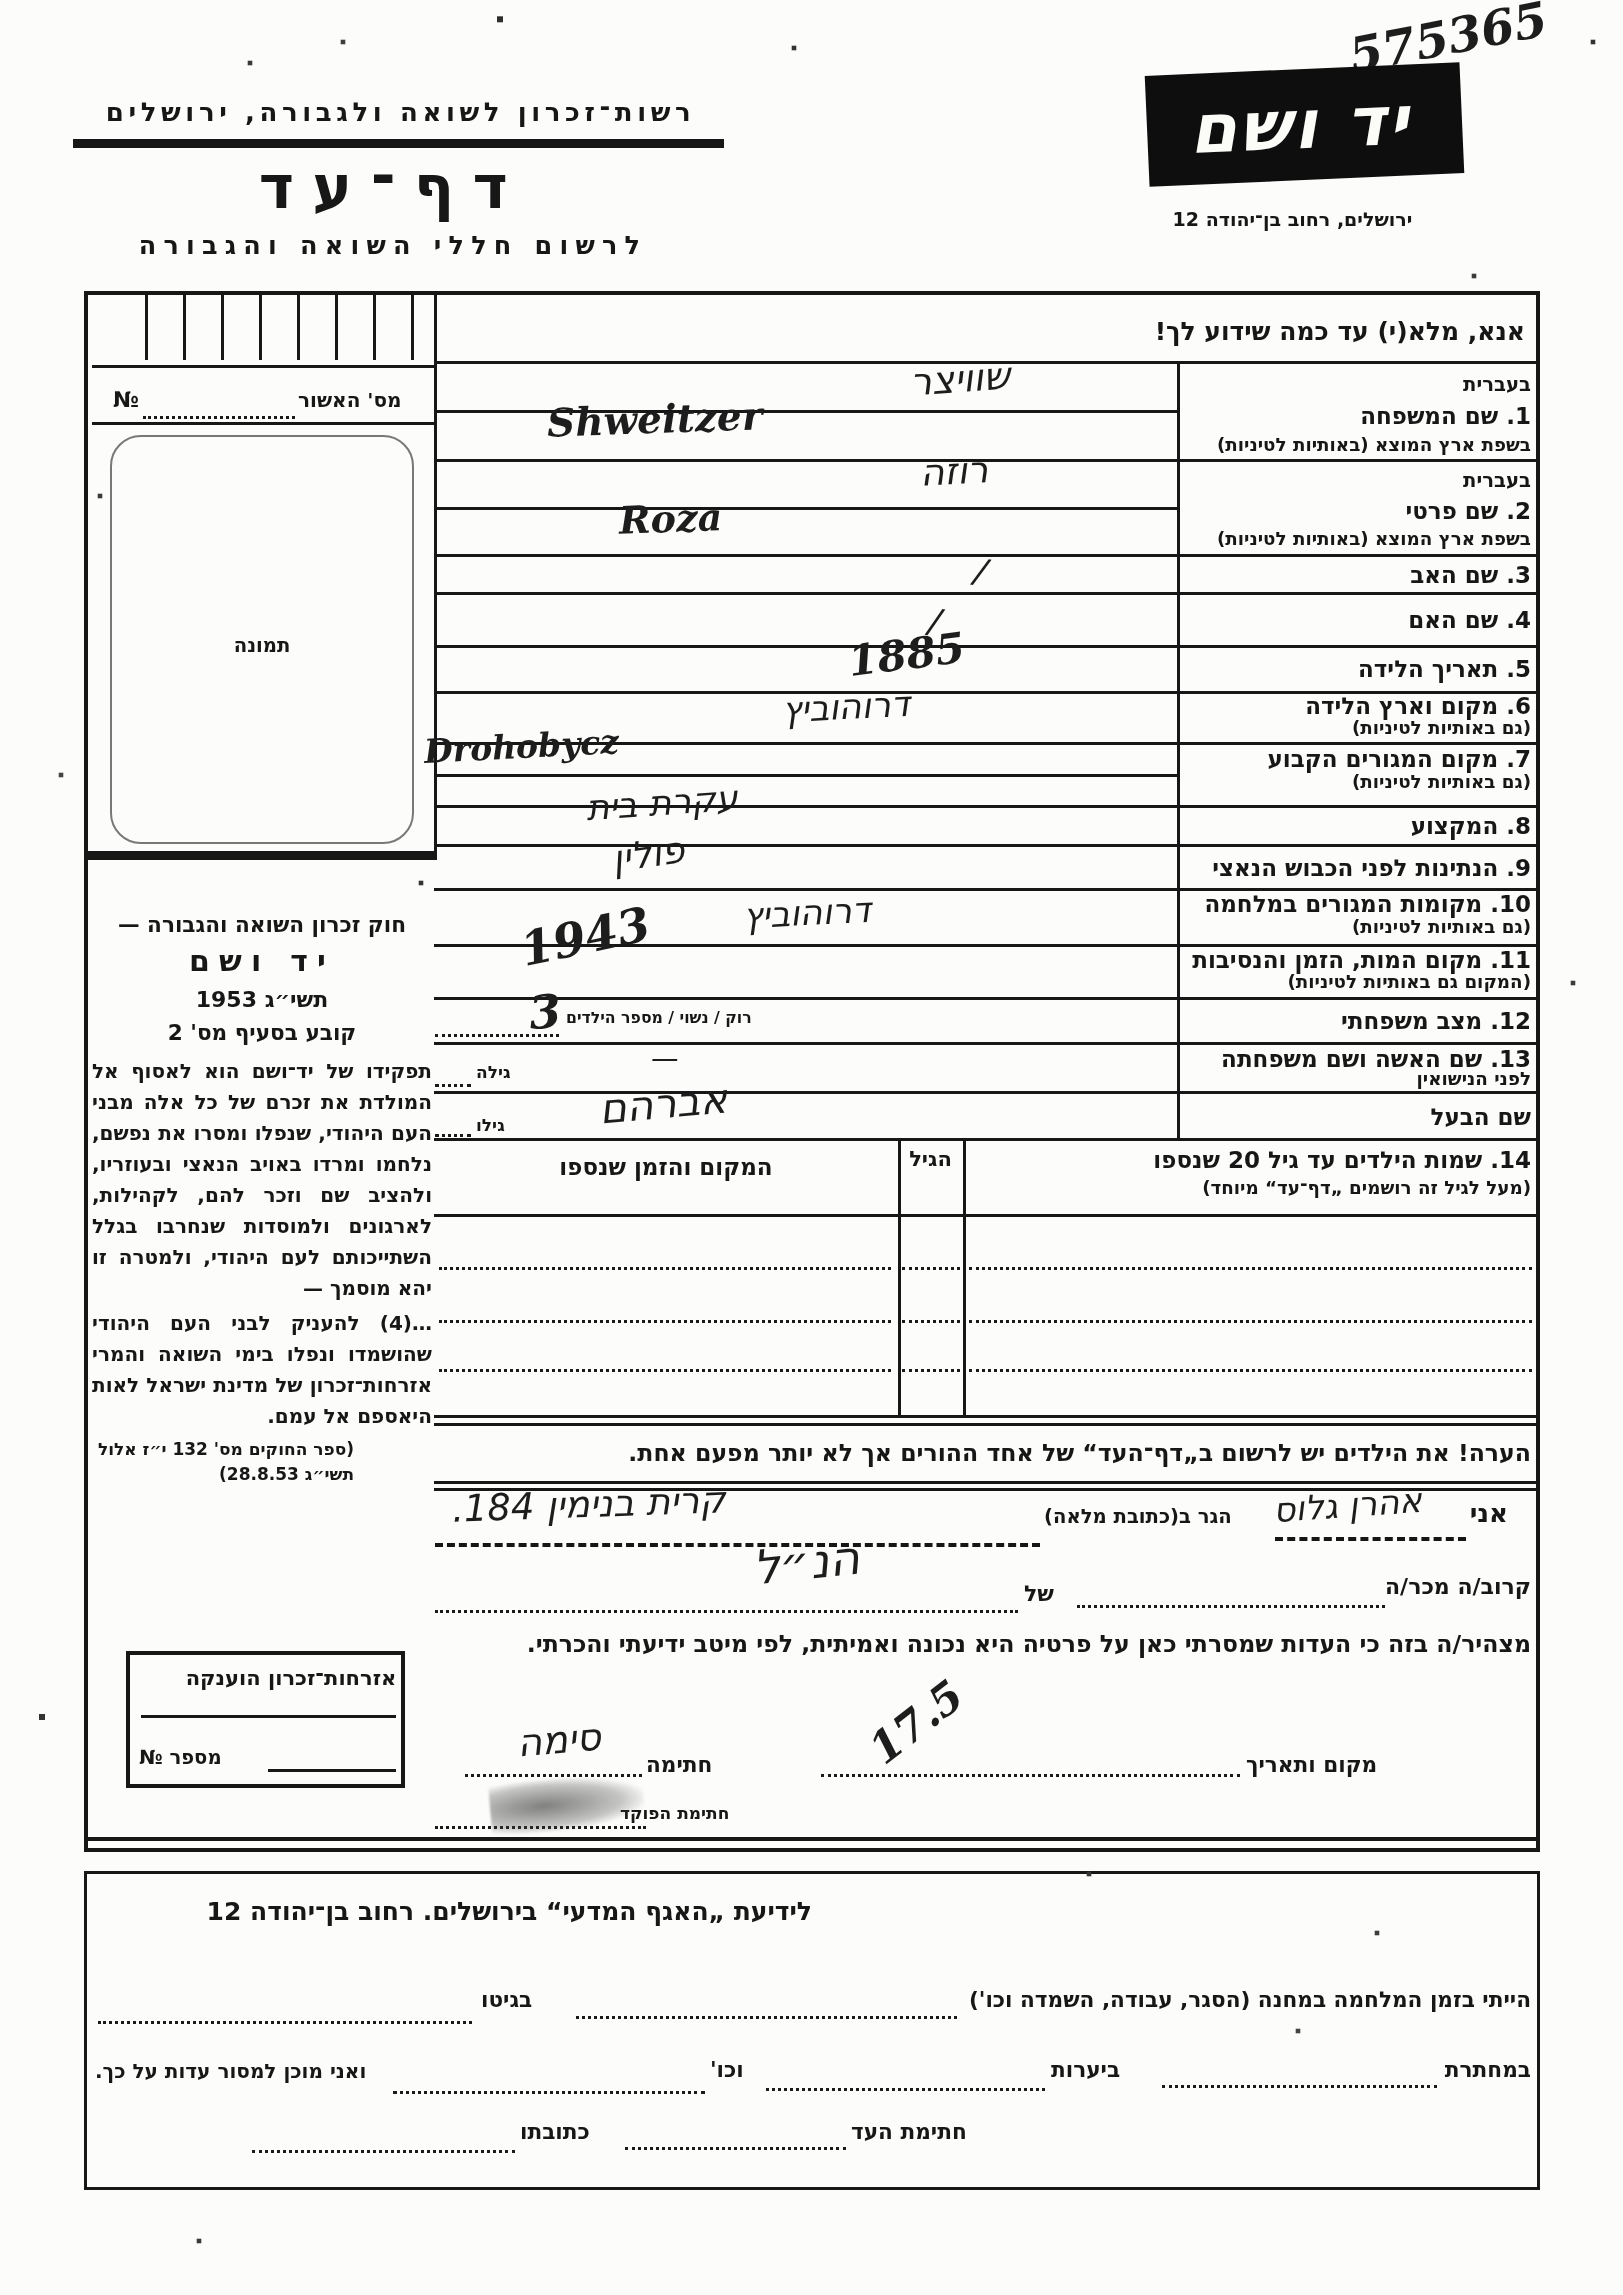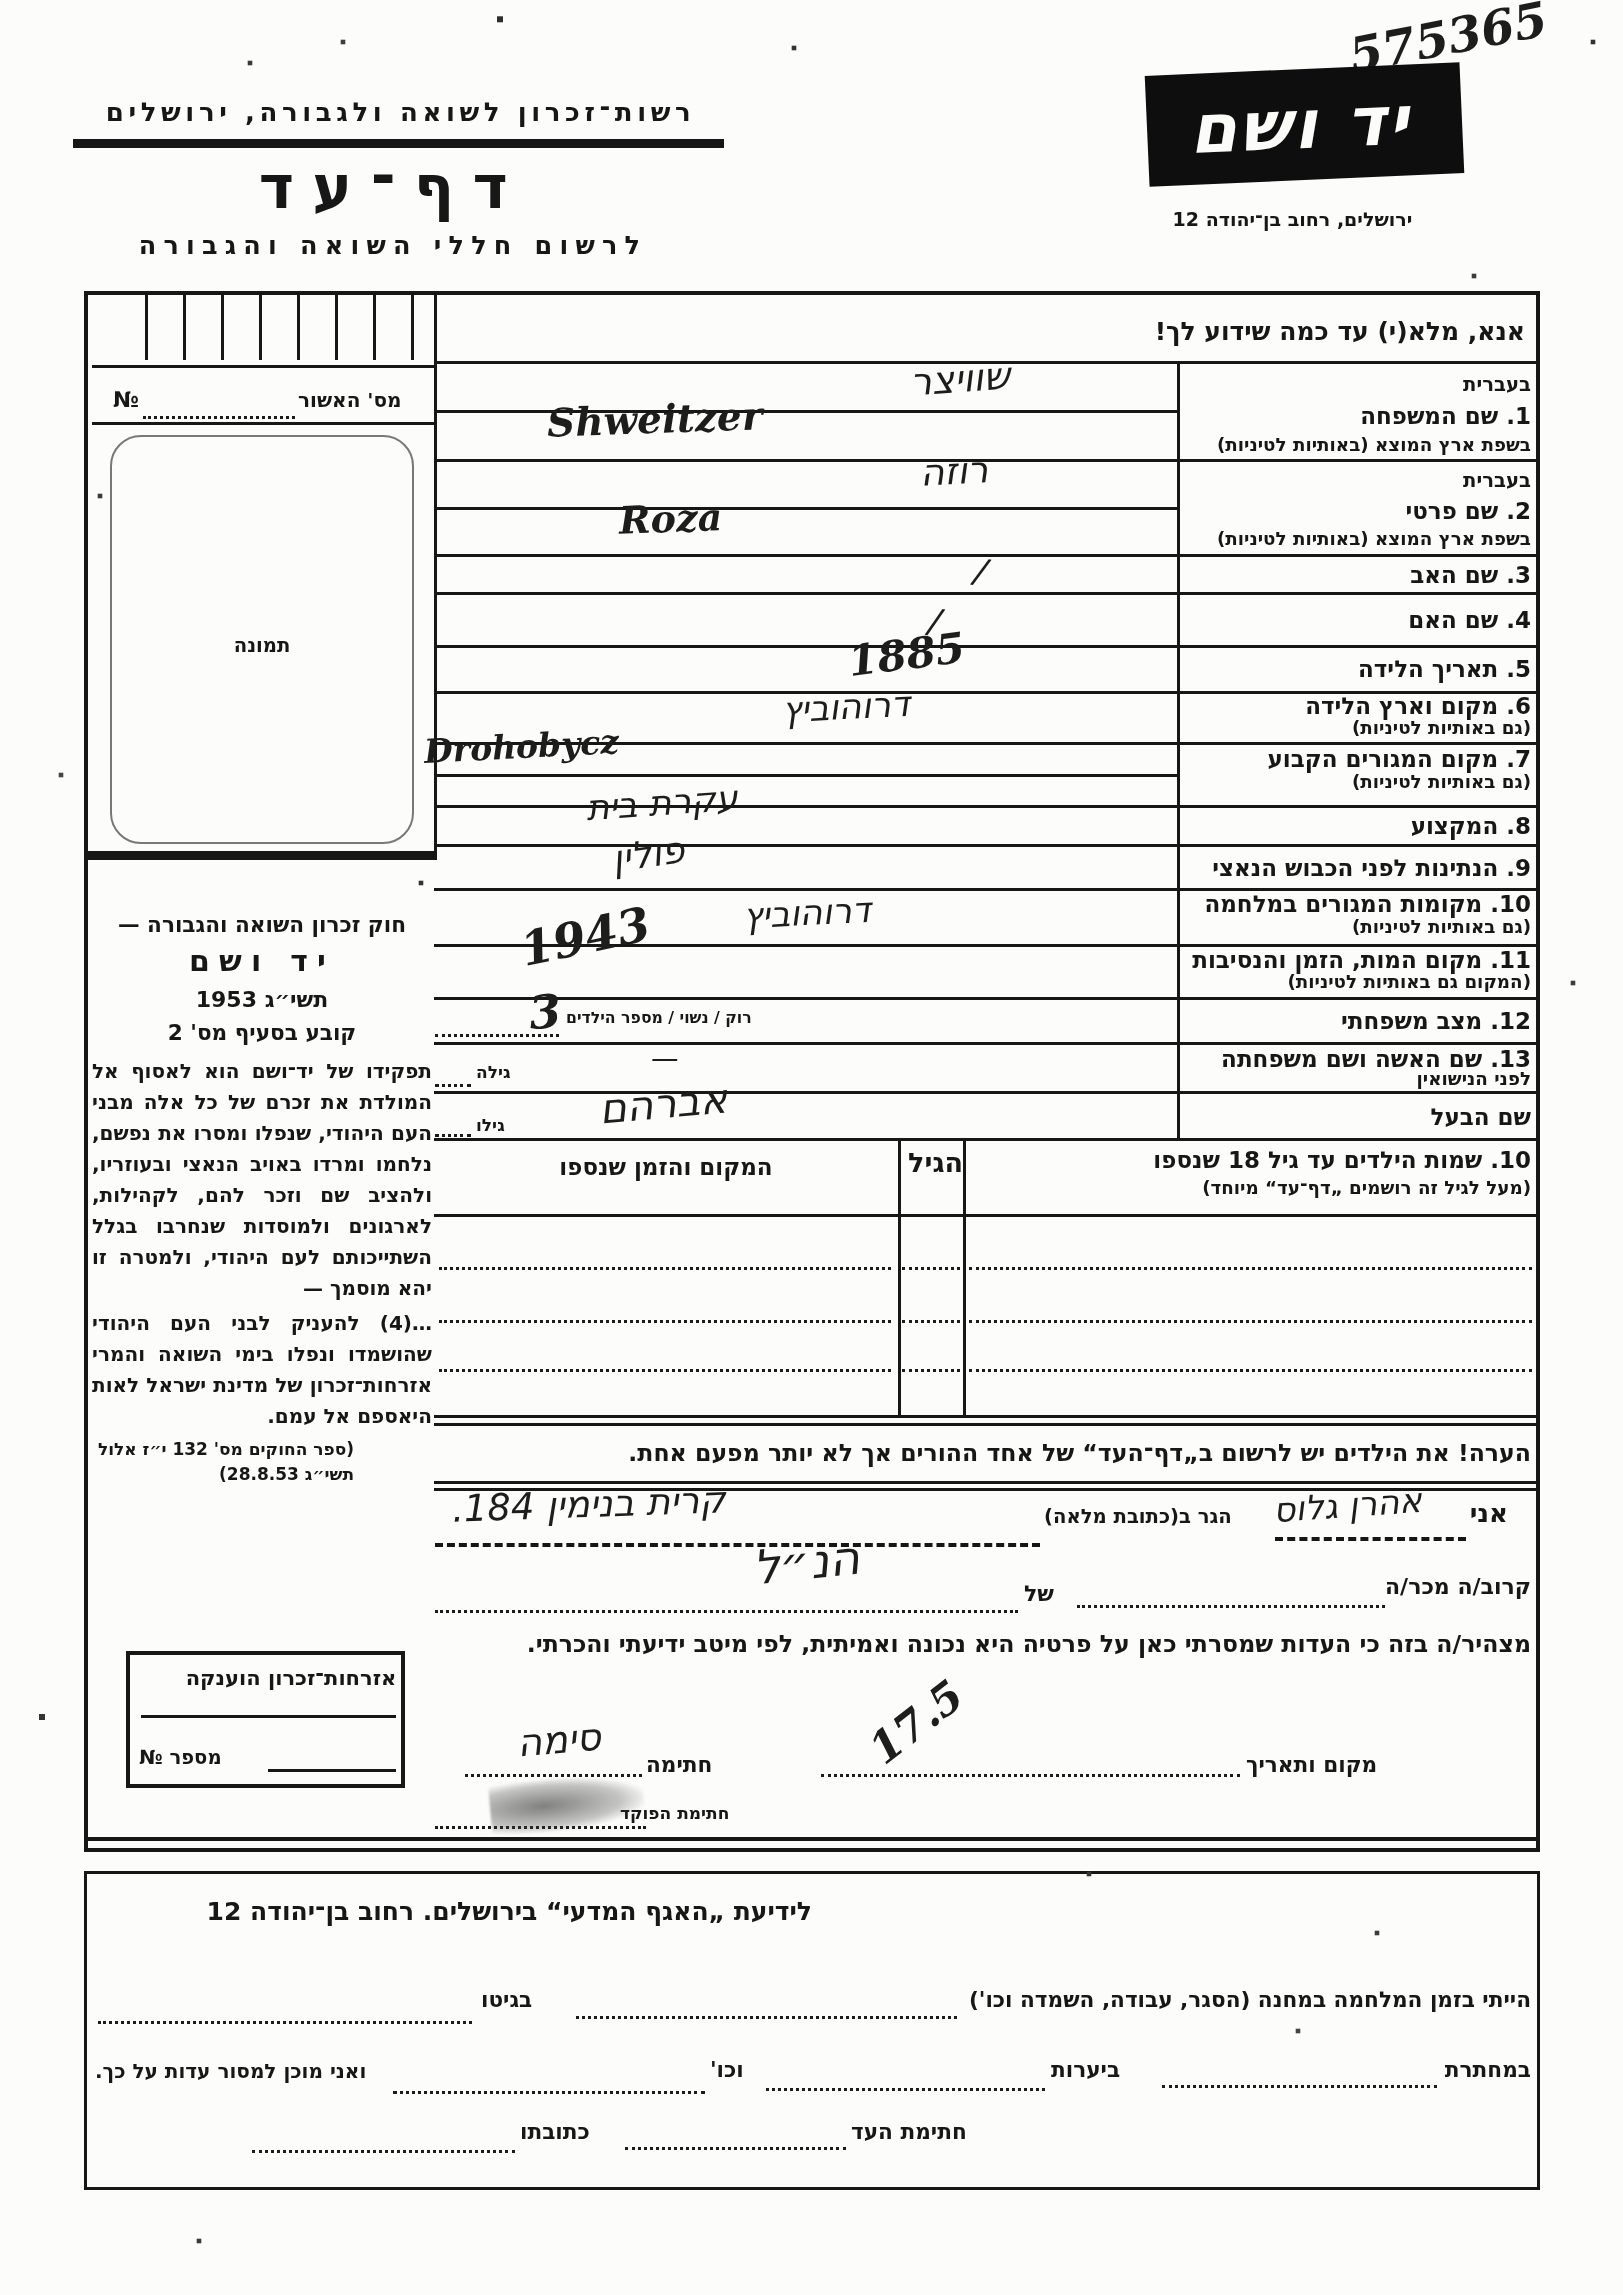--- a/index.html
+++ b/index.html
@@ -112,21 +112,21 @@
   <div class="t" style="right:92px; top:947px; font-size:23px;">11. מקום המות, הזמן והנסיבות</div>
   <div class="t" style="right:92px; top:971px; font-size:18.3px;">(המקום גם באותיות לטיניות)</div>
 
   <div class="t" style="right:92px; top:1008px; font-size:23px;">12. מצב משפחתי</div>
 
   <div class="t" style="right:92px; top:1046px; font-size:23px;">13. שם האשה ושם משפחתה</div>
   <div class="t" style="right:92px; top:1068px; font-size:18.3px;">לפני הנישואין</div>
 
   <div class="t" style="right:92px; top:1104px; font-size:23px;">שם הבעל</div>
 
-  <div class="t" style="right:92px; top:1147px; font-size:23px;">10. שמות הילדים עד גיל 18 שנספו</div>
+  <div class="t" style="right:92px; top:1147px; font-size:23px;">14. שמות הילדים עד גיל 20 שנספו</div>
   <div class="t" style="right:92px; top:1177px; font-size:18.3px;">(מעל לגיל זה רושמים „דף־עד“ מיוחד)</div>
 
   <div class="line" style="left:434px; top:459px;  width:1106px;"></div>
   <div class="line" style="left:434px; top:554px;  width:1106px;"></div>
   <div class="line" style="left:434px; top:592px;  width:1106px;"></div>
   <div class="line" style="left:434px; top:645px;  width:1106px;"></div>
   <div class="line" style="left:434px; top:691px; width:1106px;"></div>
   <div class="line" style="left:434px; top:742px; width:1106px;"></div>
   <div class="line" style="left:434px; top:805px; width:1106px;"></div>
   <div class="line" style="left:434px; top:844px; width:1106px;"></div>
@@ -137,21 +137,21 @@
   <div class="line" style="left:434px; top:1091px; width:1106px;"></div>
   <div class="line" style="left:434px; top:1138px; width:1106px;"></div>
   <div class="line" style="left:434px; top:1214px; width:1106px;"></div>
   <div class="line" style="left:435px; top:410px;  width:742px;"></div>
   <div class="line" style="left:435px; top:507px;  width:742px;"></div>
   <div class="line" style="left:435px; top:774px; width:742px;"></div>
 
   <div class="vline" style="left:898px; top:1140px; height:278px;"></div>
   <div class="vline" style="left:963px; top:1140px; height:278px;"></div>
   <div class="t ctr" style="left:434px; top:1154px; width:464px; font-size:23px;">המקום והזמן שנספו</div>
-  <div class="t ctr" style="left:898px; top:1147px; width:65px; font-size:27px;text-align:right;">הגיל</div>
+  <div class="t ctr" style="left:898px; top:1147px; width:65px; font-size:21px;">הגיל</div>
 
   <div class="dot" style="left:439px;  top:1267px; width:452px;"></div>
   <div class="dot" style="left:902px; top:1267px; width:58px;"></div>
   <div class="dot" style="left:969px; top:1267px; width:563px;"></div>
   <div class="dot" style="left:439px;  top:1320px; width:452px;"></div>
   <div class="dot" style="left:902px; top:1320px; width:58px;"></div>
   <div class="dot" style="left:969px; top:1320px; width:563px;"></div>
   <div class="dot" style="left:439px;  top:1369px; width:452px;"></div>
   <div class="dot" style="left:902px; top:1369px; width:58px;"></div>
   <div class="dot" style="left:969px; top:1369px; width:563px;"></div>

